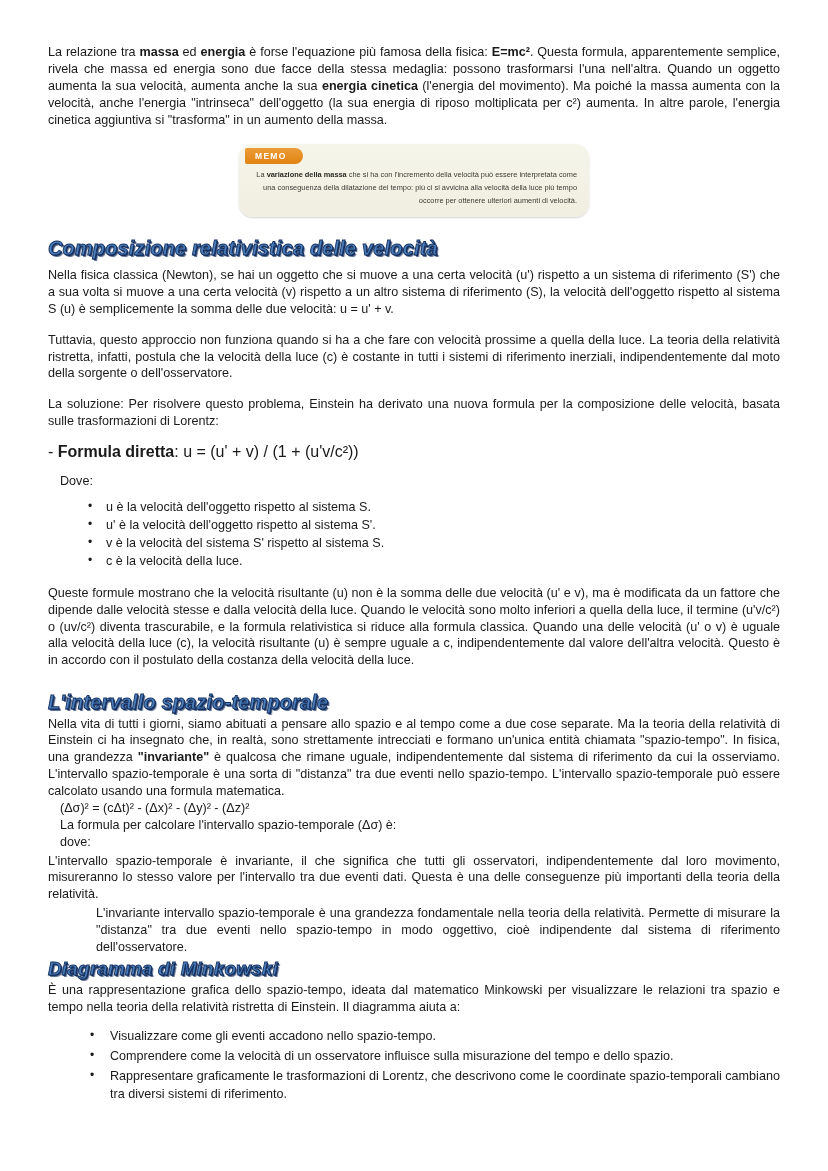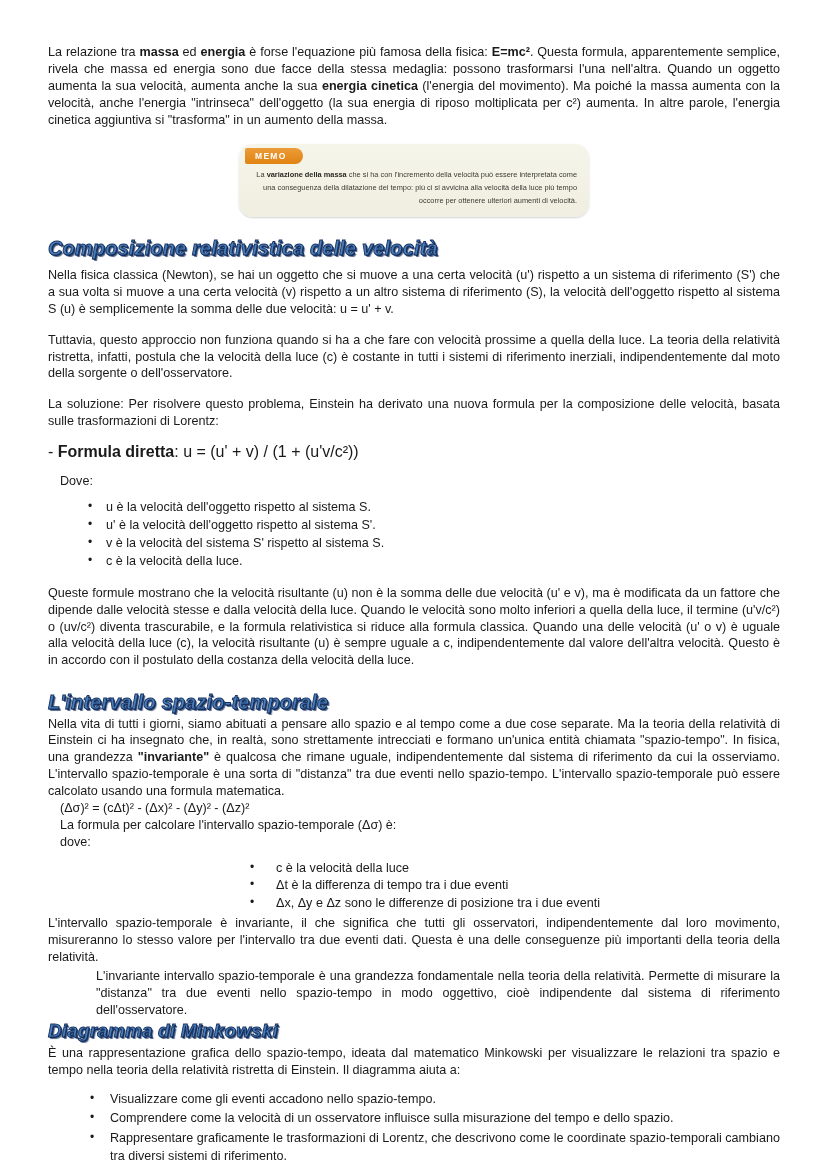--- a/index.html
+++ b/index.html
@@ -172,25 +172,20 @@
   <p class="body spaced">Queste formule mostrano che la velocità risultante (u) non è la somma delle due velocità (u' e v), ma è modificata da un fattore che dipende dalle velocità stesse e dalla velocità della luce. Quando le velocità sono molto inferiori a quella della luce, il termine (u'v/c²) o (uv/c²) diventa trascurabile, e la formula relativistica si riduce alla formula classica. Quando una delle velocità (u' o v) è uguale alla velocità della luce (c), la velocità risultante (u) è sempre uguale a c, indipendentemente dal valore dell'altra velocità. Questo è in accordo con il postulato della costanza della velocità della luce.</p>
 
   <h2 class="wordart h-interv">L'intervallo spazio-temporale</h2>
 
   <p class="body"><span>Nella vita di tutti i giorni, siamo abituati a pensare allo spazio e al tempo come a due cose separate. Ma la teoria della relatività di Einstein ci ha insegnato che, in realtà, sono strettamente intrecciati e formano un'unica entità chiamata "spazio-tempo". In fisica, una grandezza </span><b>"invariante"</b><span> è qualcosa che rimane uguale, indipendentemente dal sistema di riferimento da cui la osserviamo. L'intervallo spazio-temporale è una sorta di "distanza" tra due eventi nello spazio-tempo. L'intervallo spazio-temporale può essere calcolato usando una formula matematica.</span></p>
 
   <p class="plain-line nogap">(Δσ)² = (cΔt)² - (Δx)² - (Δy)² - (Δz)²</p>
   <p class="plain-line nogap">La formula per calcolare l'intervallo spazio-temporale (Δσ) è:</p>
   <p class="plain-line nogap">dove:</p>
 
-  <ul class="bullets indent-wide">
-    <li>c è la velocità della luce</li>
-    <li>Δt è la differenza di tempo tra i due eventi</li>
-    <li>Δx, Δy e Δz sono le differenze di posizione tra i due eventi</li>
-  </ul>
 
   <p class="body" style="margin-top:2px;">L'intervallo spazio-temporale è invariante, il che significa che tutti gli osservatori, indipendentemente dal loro movimento, misureranno lo stesso valore per l'intervallo tra due eventi dati. Questa è una delle conseguenze più importanti della teoria della relatività.</p>
   <p class="body" style="margin-top:2px;margin-left:48px;">L'invariante intervallo spazio-temporale è una grandezza fondamentale nella teoria della relatività. Permette di misurare la "distanza" tra due eventi nello spazio-tempo in modo oggettivo, cioè indipendente dal sistema di riferimento dell'osservatore.</p>
 
   <h2 class="wordart h-mink">Diagramma di Minkowski</h2>
 
   <p class="body">È una rappresentazione grafica dello spazio-tempo, ideata dal matematico Minkowski per visualizzare le relazioni tra spazio e tempo nella teoria della relatività ristretta di Einstein. Il diagramma aiuta a:</p>
 
   <ul class="bullets mink">
     <li>Visualizzare come gli eventi accadono nello spazio-tempo.</li>

